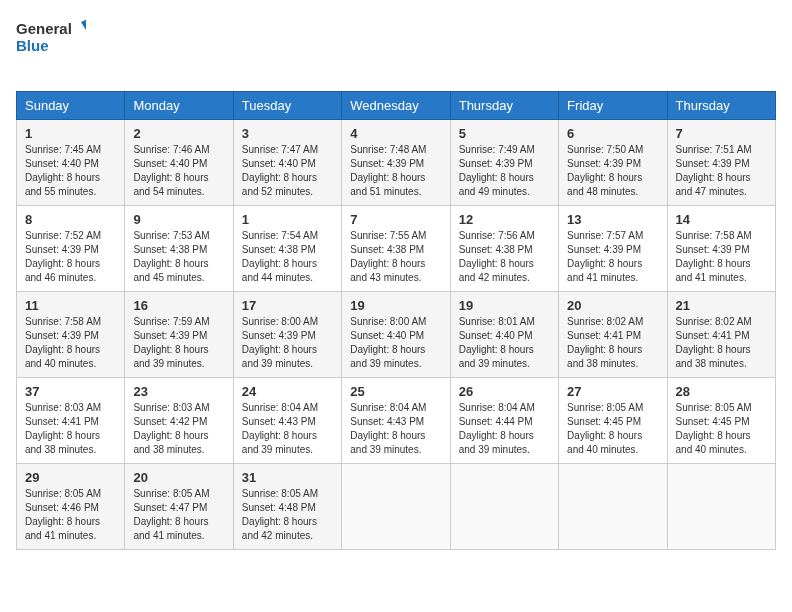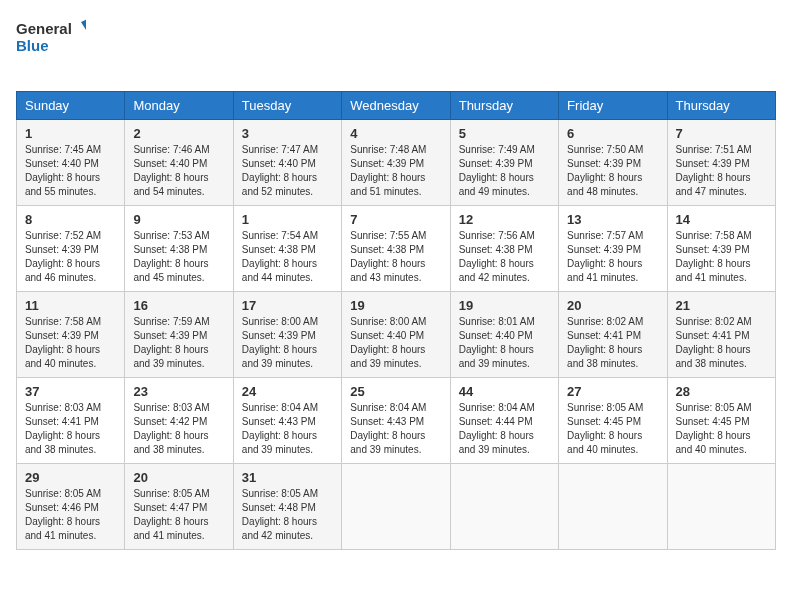--- a/index.html
+++ b/index.html
@@ -159,21 +159,21 @@
       </tr>
       <tr>
         <td><span class="day-number">37</span>
 <span class="day-info">Sunrise: 8:03 AM<br>Sunset: 4:41 PM<br>Daylight: 8 hours and 38 minutes.</span></td>
         <td><span class="day-number">23</span>
 <span class="day-info">Sunrise: 8:03 AM<br>Sunset: 4:42 PM<br>Daylight: 8 hours and 38 minutes.</span></td>
         <td><span class="day-number">24</span>
 <span class="day-info">Sunrise: 8:04 AM<br>Sunset: 4:43 PM<br>Daylight: 8 hours and 39 minutes.</span></td>
         <td><span class="day-number">25</span>
 <span class="day-info">Sunrise: 8:04 AM<br>Sunset: 4:43 PM<br>Daylight: 8 hours and 39 minutes.</span></td>
-        <td><span class="day-number">44</span>
+        <td><span class="day-number">26</span>
 <span class="day-info">Sunrise: 8:04 AM<br>Sunset: 4:44 PM<br>Daylight: 8 hours and 39 minutes.</span></td>
         <td><span class="day-number">27</span>
 <span class="day-info">Sunrise: 8:05 AM<br>Sunset: 4:45 PM<br>Daylight: 8 hours and 40 minutes.</span></td>
         <td><span class="day-number">28</span>
 <span class="day-info">Sunrise: 8:05 AM<br>Sunset: 4:45 PM<br>Daylight: 8 hours and 40 minutes.</span></td>
       </tr>
       <tr>
         <td><span class="day-number">29</span>
 <span class="day-info">Sunrise: 8:05 AM<br>Sunset: 4:46 PM<br>Daylight: 8 hours and 41 minutes.</span></td>
         <td><span class="day-number">20</span>

